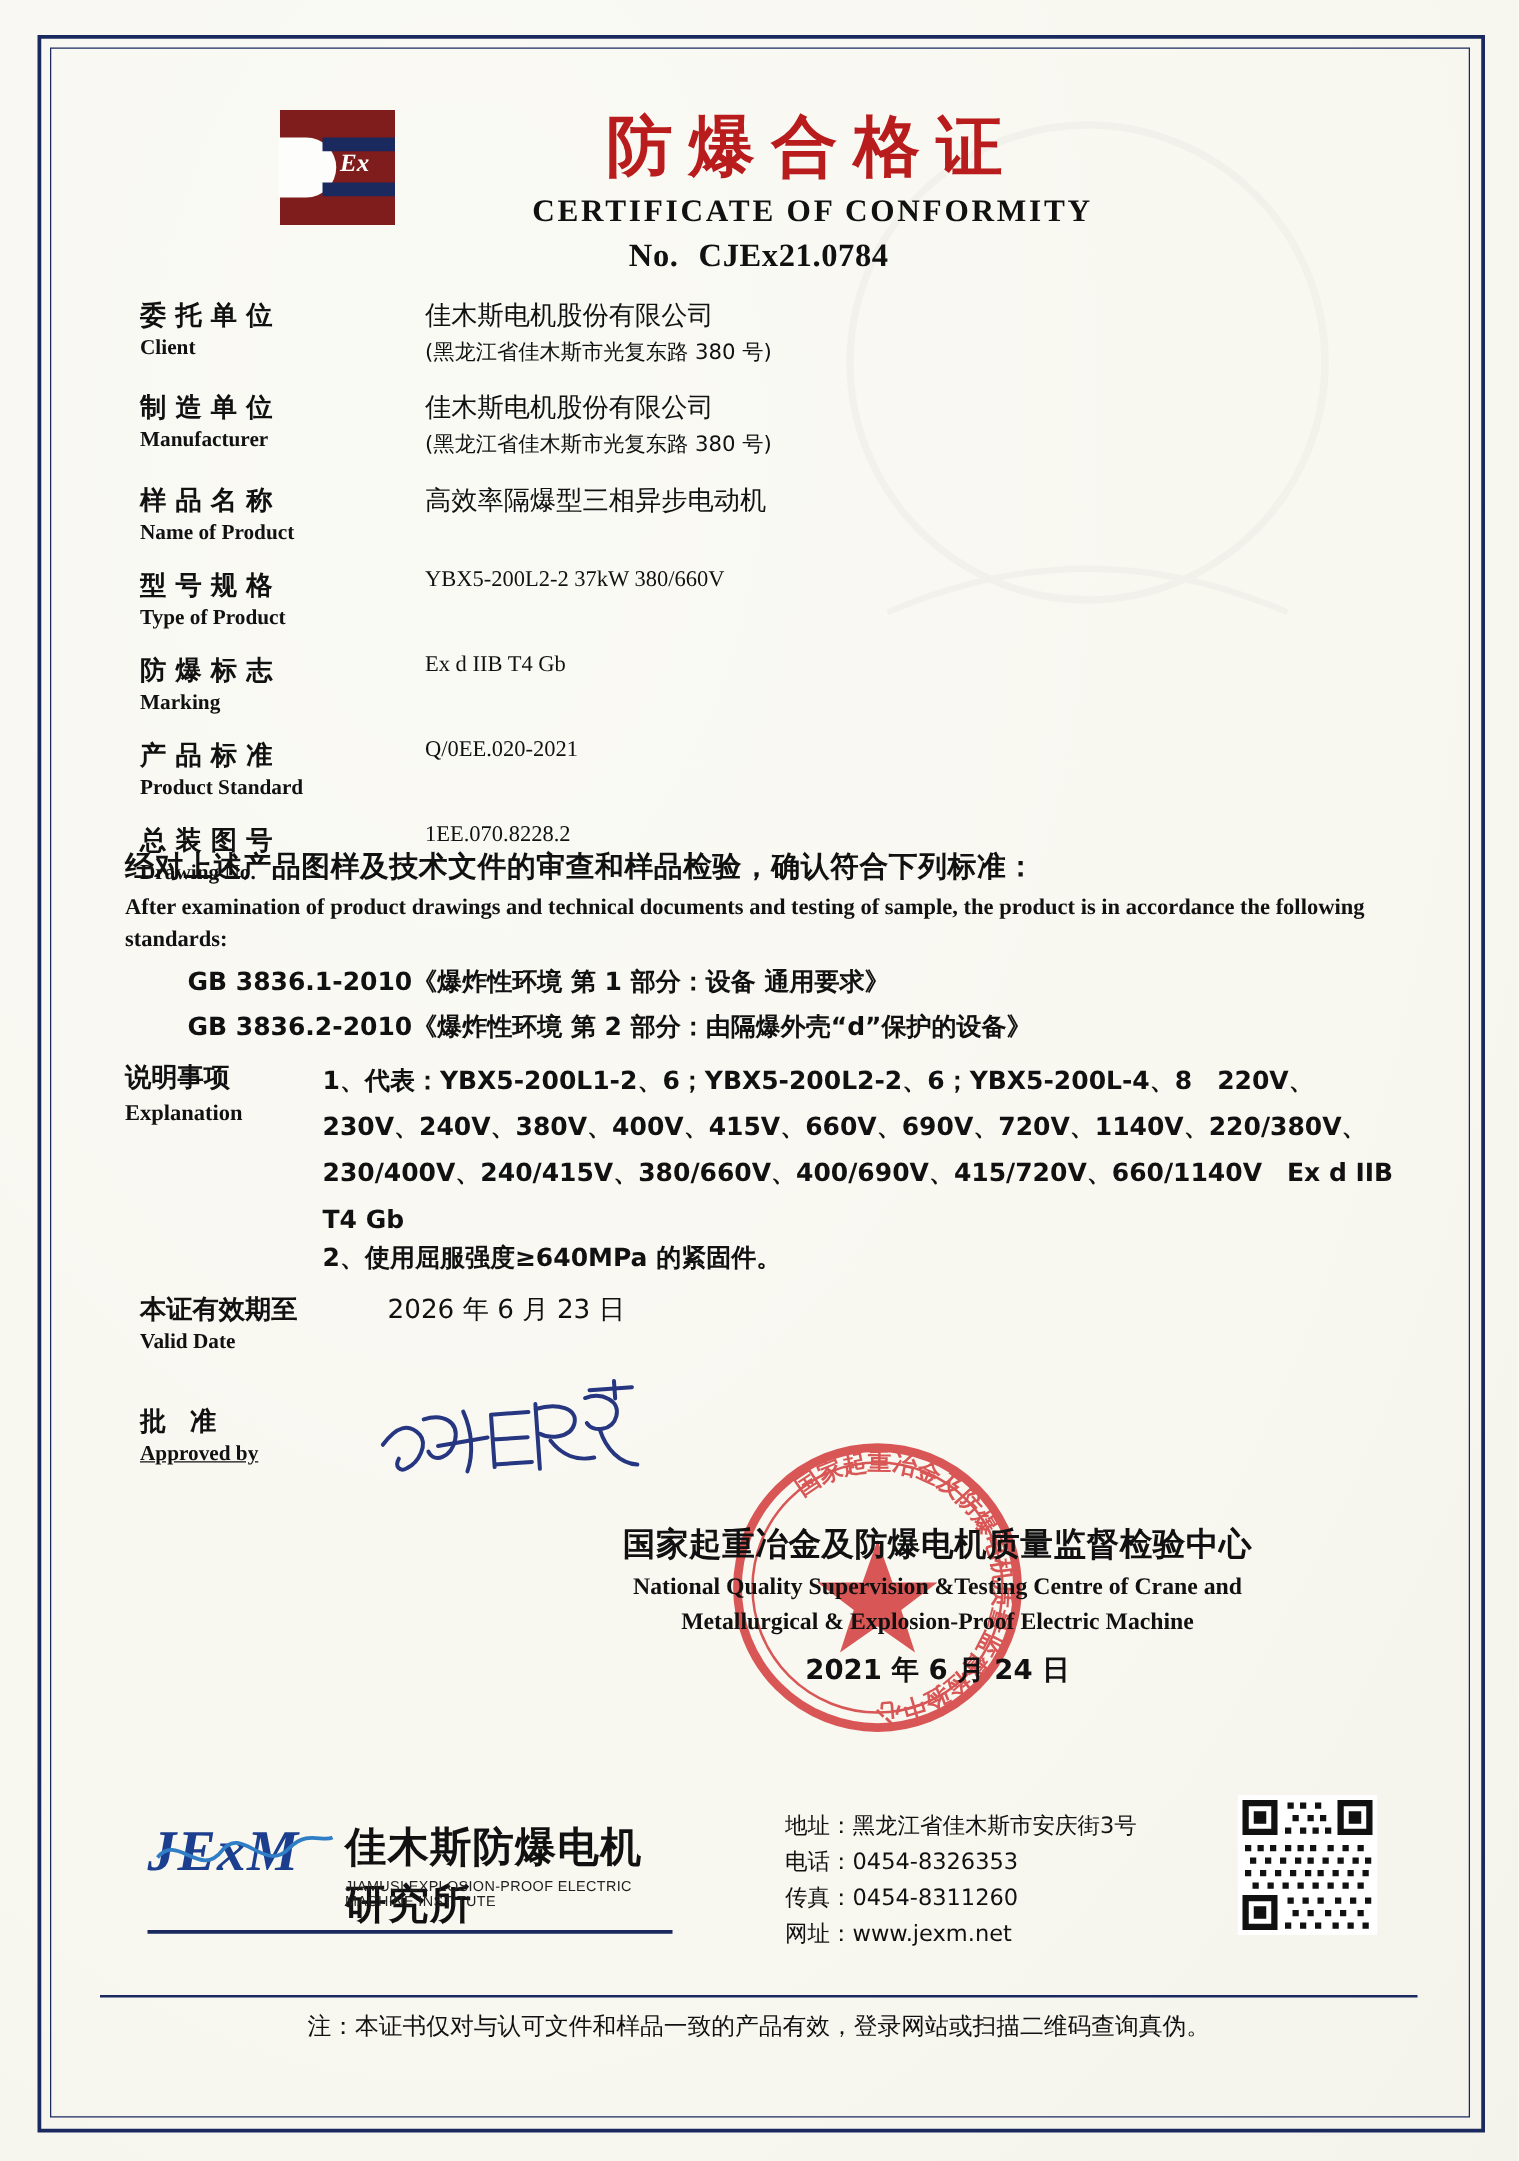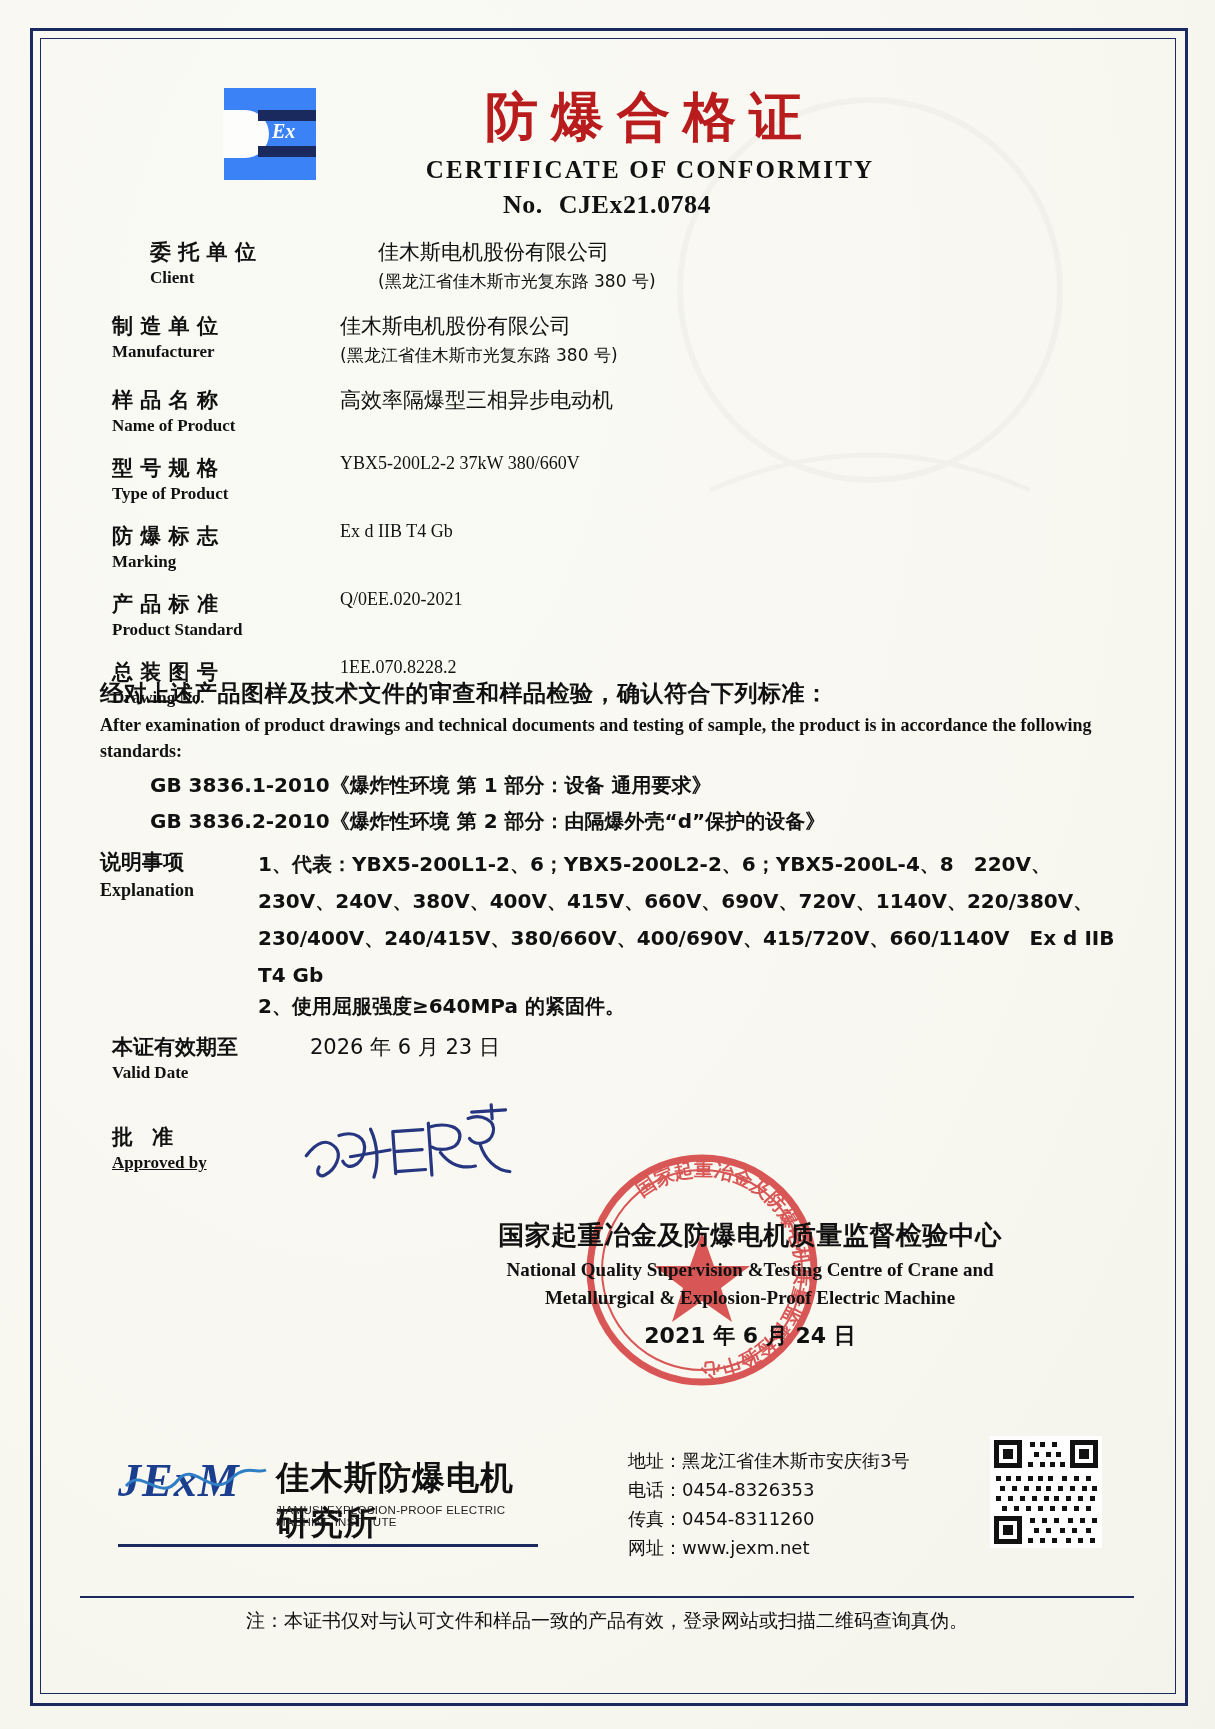--- a/index.html
+++ b/index.html
@@ -56,21 +56,21 @@
     top: 22px;
     width: 1134px;
     height: 130px;
   }
   .logo-ex {
     position: absolute;
     left: 184px;
     top: 28px;
     width: 92px;
     height: 92px;
-    background: #3b82f6;
+    background: #7f1d1d;
     color: #fff;
   }
   .logo-ex .cutout-left {
     position: absolute;
     left: -1px;
     top: 22px;
     width: 46px;
     height: 48px;
     background: #fdfdfb;
     border-radius: 0 24px 24px 0;
@@ -462,21 +462,21 @@
       <div class="title-cn">防爆合格证</div>
       <div class="title-en">CERTIFICATE OF CONFORMITY</div>
     </div>
 
     <div class="cert-no">
       <span>No.</span><span class="num">CJEx21.0784</span>
     </div>
 
     <div class="fields">
 
-      <div class="field-row" style="height:74px;margin-left:38px;">
+      <div class="field-row" style="height:74px;">
         <div class="lbl-cn">委 托 单 位</div>
         <div class="lbl-en">Client</div>
         <div class="val-main">佳木斯电机股份有限公司</div>
         <div class="val-sub">(黑龙江省佳木斯市光复东路 380 号)</div>
       </div>
 
       <div class="field-row" style="height:74px;">
         <div class="lbl-cn">制 造 单 位</div>
         <div class="lbl-en">Manufacturer</div>
         <div class="val-main">佳木斯电机股份有限公司</div>

